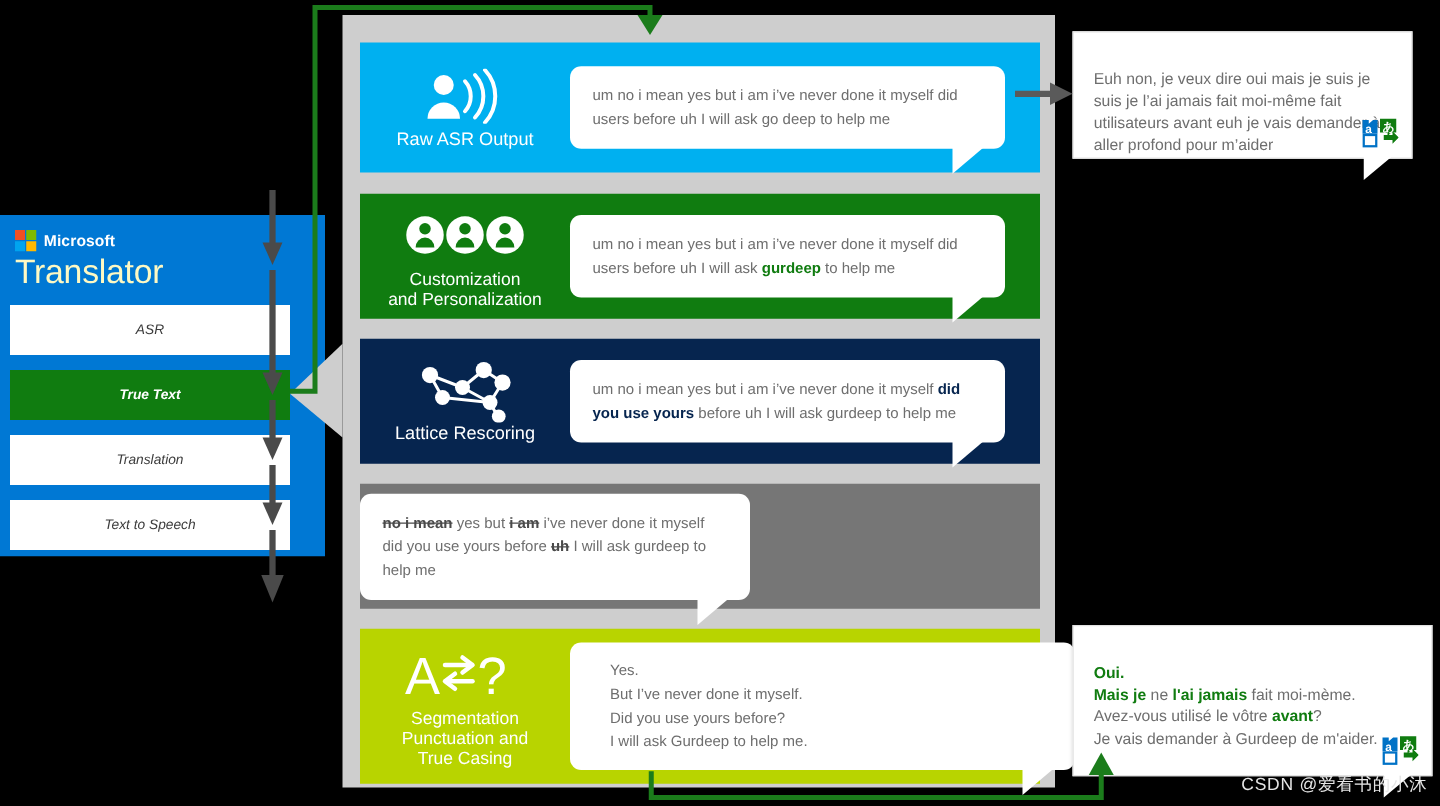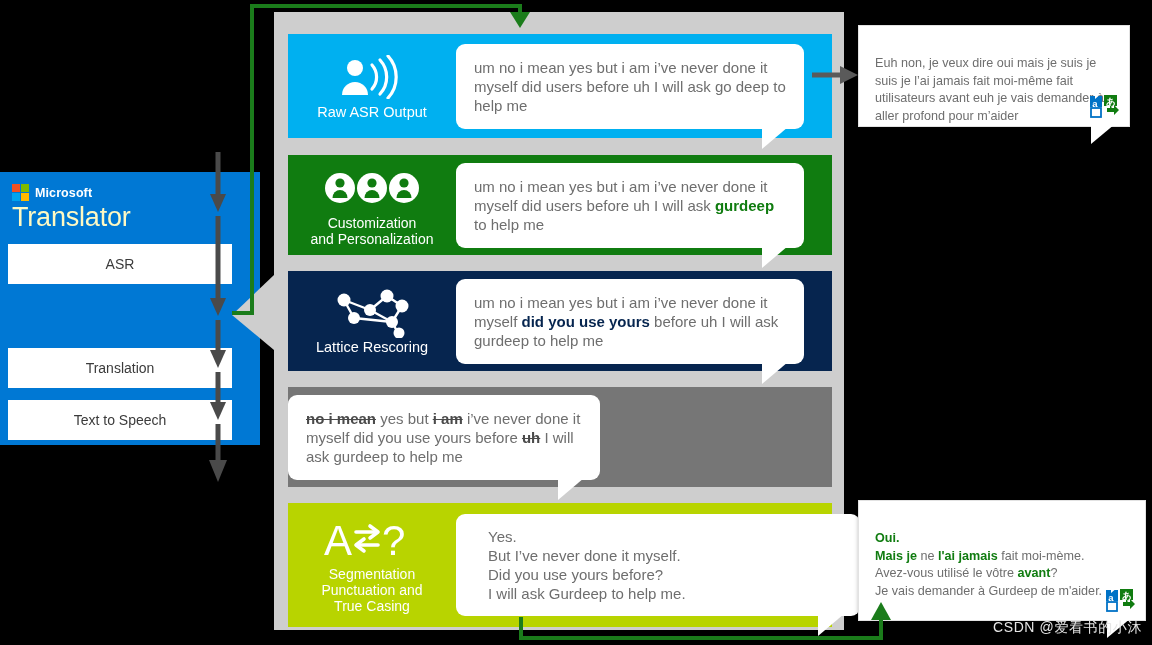--- a/index.html
+++ b/index.html
@@ -61,25 +61,26 @@
     font-weight: normal;
     letter-spacing: -0.2px;
   }
   .stage-btn {
     position: absolute;
     left: 8px;
     width: 224px;
     height: 40px;
     background: #ffffff;
     color: #3b3b3b;
-    font-size: 14px;
+    font-size: 11px;
     display: flex;
     align-items: center;
     justify-content: center;
     box-sizing: border-box;
+    font-style: italic;
   }
   .stage-btn.active {
     background: #107C10;
     color: #ffffff;
     font-weight: bold;
   }
   .stage-0 { top: 72px; }
   .stage-1 { top: 124px; }
   .stage-2 { top: 176px; }
   .stage-3 { top: 228px; }
@@ -131,21 +132,21 @@
   .card-1 .card-label, .card-4 .card-label { font-size: 14px; }
 
   
   .bubble {
     position: relative;
     background: #ffffff;
     border-radius: 9px;
     box-sizing: border-box;
     padding: 14px 18px;
     color: #6E6E6E;
-    font-size: 15px;
+    font-size: 12px;
     line-height: 19px;
     flex: 0 0 auto;
   }
   .bubble::after {
     content: "";
     position: absolute;
     right: 16px;
     bottom: -20px;
     width: 0;
     height: 0;
@@ -226,20 +227,23 @@
         <i class="ms-sq-2"></i>
         <i class="ms-sq-3"></i>
         <i class="ms-sq-4"></i>
     </span>
     <span class="ms-word">Microsoft</span>
   </div>
   <div class="brand-title">Translator</div>
 
   <div class="stage-btn stage-0">
     <span>ASR</span>
+  </div>
+  <div class="stage-btn stage-1 active">
+    <span>True Text</span>
   </div>
   <div class="stage-btn stage-2">
     <span>Translation</span>
   </div>
   <div class="stage-btn stage-3">
     <span>Text to Speech</span>
   </div>
 </div>
 
 <div class="main-panel">

